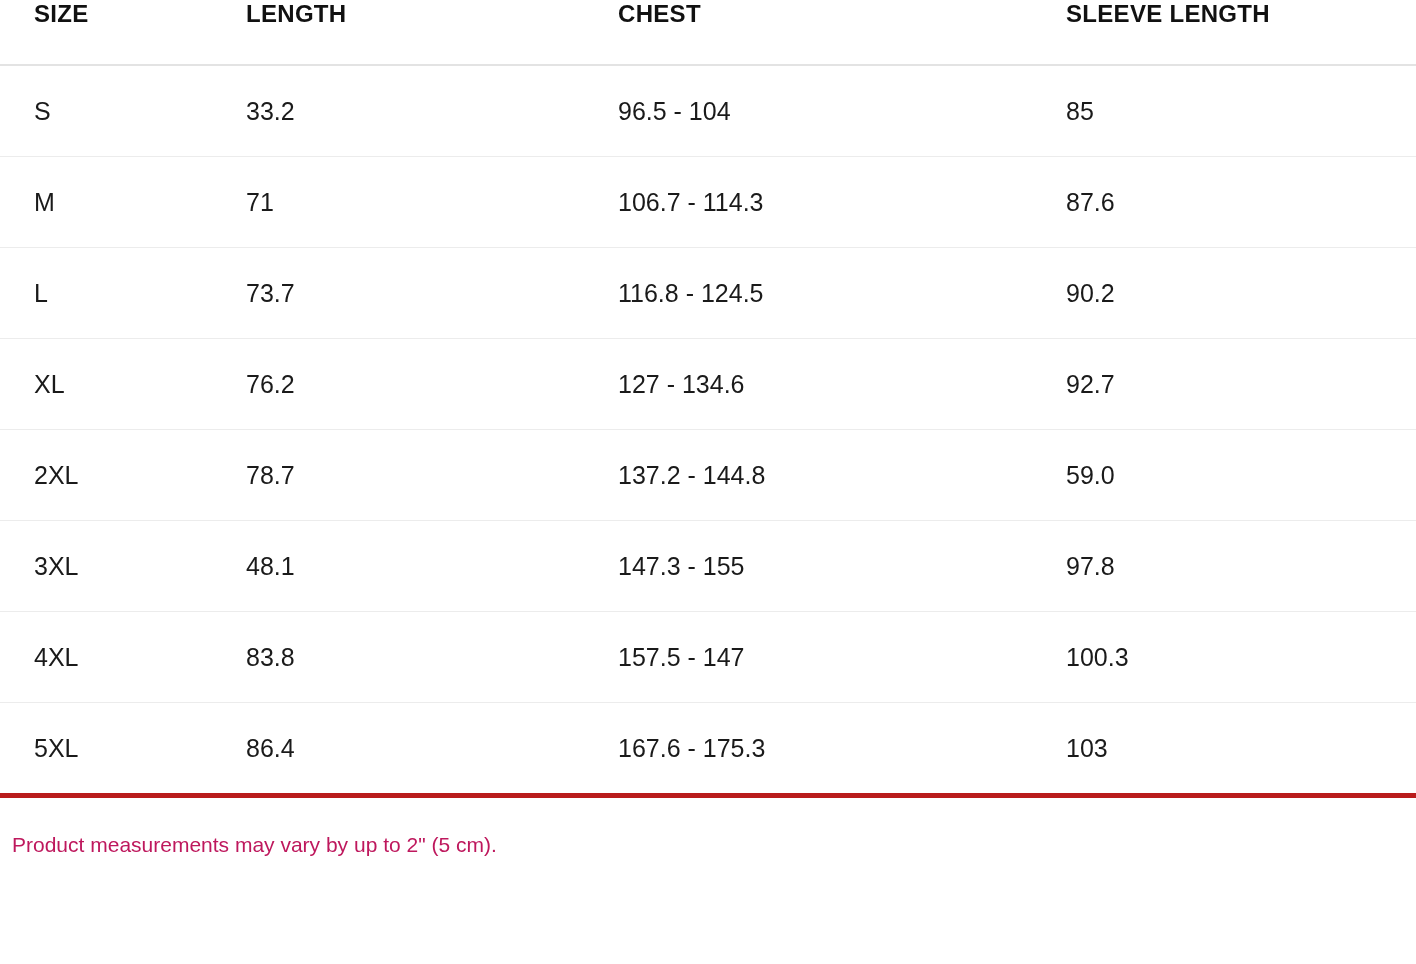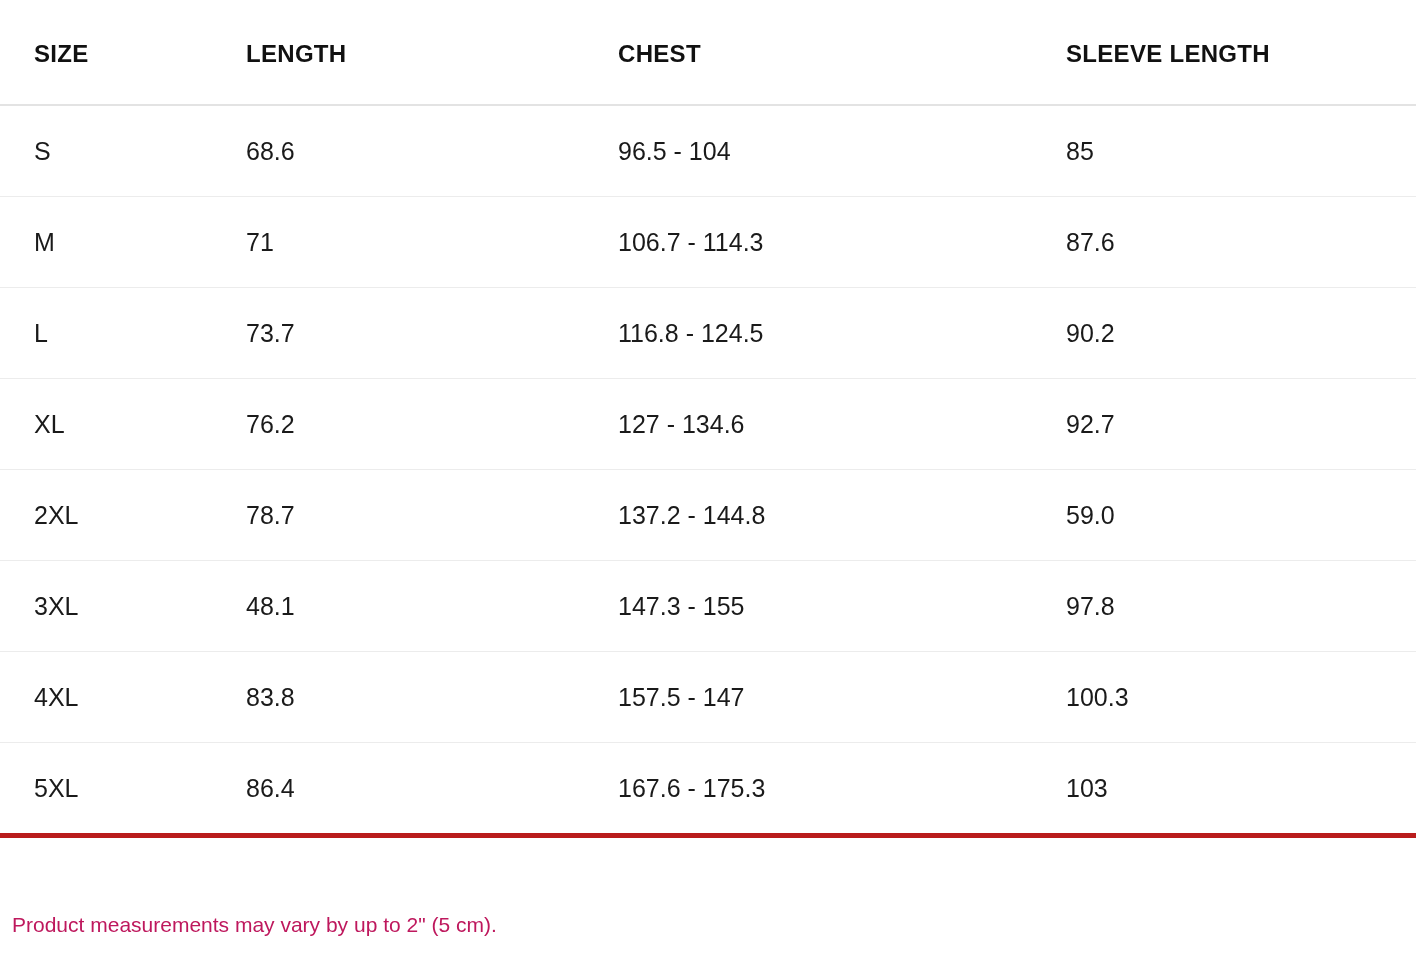--- a/index.html
+++ b/index.html
@@ -1,15 +1,15 @@
 <!DOCTYPE html>
 <html><head>
 <meta charset="utf-8">
 <style>
-  * { box-sizing: border-box; margin-top: 40px; }
+  * { box-sizing: border-box; }
   html, body {
     margin: 0;
     padding: 0;
     background: #ffffff;
   }
   body {
     width: 1416px;
     height: 964px;
     font-family: "Liberation Sans", sans-serif;
     color: #1a1a1a;
@@ -74,21 +74,21 @@
       <tr>
         <th>SIZE</th>
         <th>LENGTH</th>
         <th>CHEST</th>
         <th>SLEEVE LENGTH</th>
       </tr>
     </thead>
     <tbody>
       <tr>
         <td>S</td>
-        <td>68.6</td>
+        <td>33.2</td>
         <td>96.5 - 104</td>
         <td>85</td>
       </tr>
       <tr>
         <td>M</td>
         <td>71</td>
         <td>106.7 - 114.3</td>
         <td>87.6</td>
       </tr>
       <tr>

